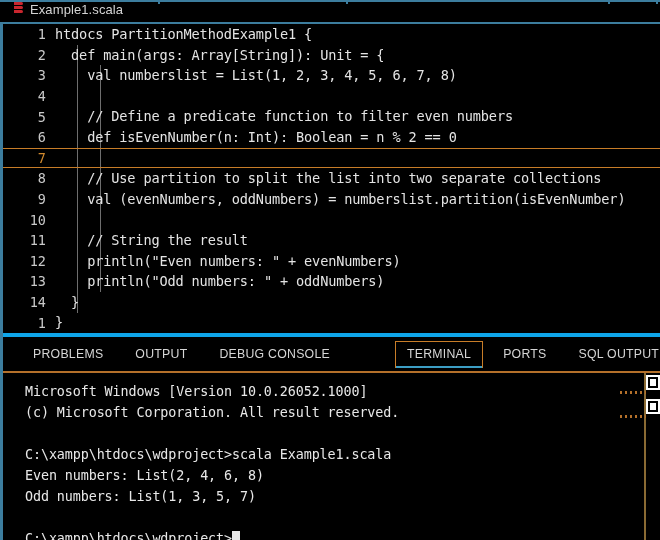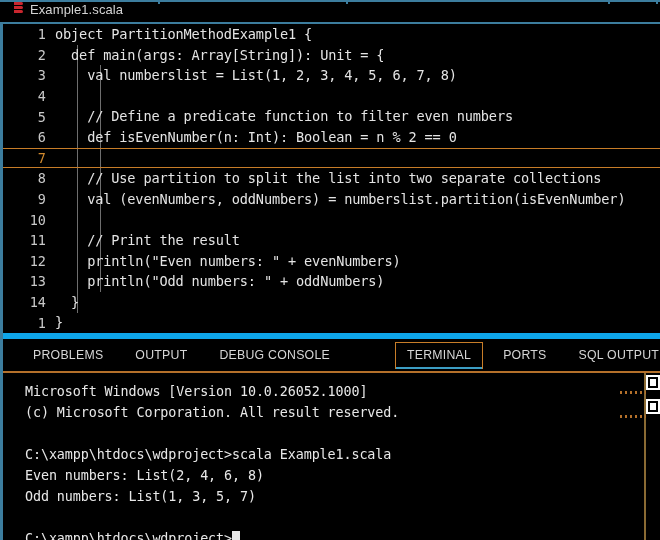--- a/index.html
+++ b/index.html
@@ -130,21 +130,21 @@
     border-left: 3px solid #3c7d9e;
     min-height: 0;
   }
   .panel-tabs {
     position: relative;
     height: 38px;
     display: flex;
     align-items: center;
     padding-left: 18px;
     gap: 0px;
-    border-top: 6px solid #0ea5e9;
+    border-top: 4px solid #0ea5e9;
     flex: 0 0 auto;
   }
   .ptab {
     position: relative;
     color: #d6d6d6;
     font-size: 12.3px;
     font-family: "Liberation Sans", sans-serif;
     letter-spacing: 0.25px;
     padding: 6px 12px 7px 12px;
     margin-right: 8px;
@@ -266,31 +266,31 @@
       <span class="tab-label">Example1.scala</span>
     </div>
   </div>
 
   <div class="editor">
 
     <div class="guide" style="left:74px; top:20.6px; height:268px;"></div>
     <div class="guide" style="left:97px; top:41.2px; height:227px;"></div>
 
     <div class="code-rows" id="code-rows">
-        <div class="row"><div class="lineno">1</div><div class="codetext">object PartitionMethodExample1 {</div></div>
+        <div class="row"><div class="lineno">1</div><div class="codetext">htdocs PartitionMethodExample1 {</div></div>
         <div class="row"><div class="lineno">2</div><div class="codetext">  def main(args: Array[String]): Unit = {</div></div>
         <div class="row"><div class="lineno">3</div><div class="codetext">    val numberslist = List(1, 2, 3, 4, 5, 6, 7, 8)</div></div>
         <div class="row"><div class="lineno">4</div><div class="codetext"></div></div>
         <div class="row"><div class="lineno">5</div><div class="codetext">    // Define a predicate function to filter even numbers</div></div>
         <div class="row"><div class="lineno">6</div><div class="codetext">    def isEvenNumber(n: Int): Boolean = n % 2 == 0</div></div>
         <div class="row active"><div class="lineno">7</div><div class="codetext"></div></div>
         <div class="row"><div class="lineno">8</div><div class="codetext">    // Use partition to split the list into two separate collections</div></div>
         <div class="row"><div class="lineno">9</div><div class="codetext">    val (evenNumbers, oddNumbers) = numberslist.partition(isEvenNumber)</div></div>
         <div class="row"><div class="lineno">10</div><div class="codetext"></div></div>
-        <div class="row"><div class="lineno">11</div><div class="codetext">    // Print the result</div></div>
+        <div class="row"><div class="lineno">11</div><div class="codetext">    // String the result</div></div>
         <div class="row"><div class="lineno">12</div><div class="codetext">    println("Even numbers: " + evenNumbers)</div></div>
         <div class="row"><div class="lineno">13</div><div class="codetext">    println("Odd numbers: " + oddNumbers)</div></div>
         <div class="row"><div class="lineno">14</div><div class="codetext">  }</div></div>
         <div class="row"><div class="lineno">1</div><div class="codetext">}</div></div>
       </div>
 
     <div class="squig" style="left:143px; top:57px; width:26px;"></div>
     <div class="squig" style="left:449px; top:202px; width:26px;"></div>
     <div class="squig" style="left:108px; top:264px; width:26px;"></div>
     <div class="squig" style="left:108px; top:285px; width:26px;"></div>

